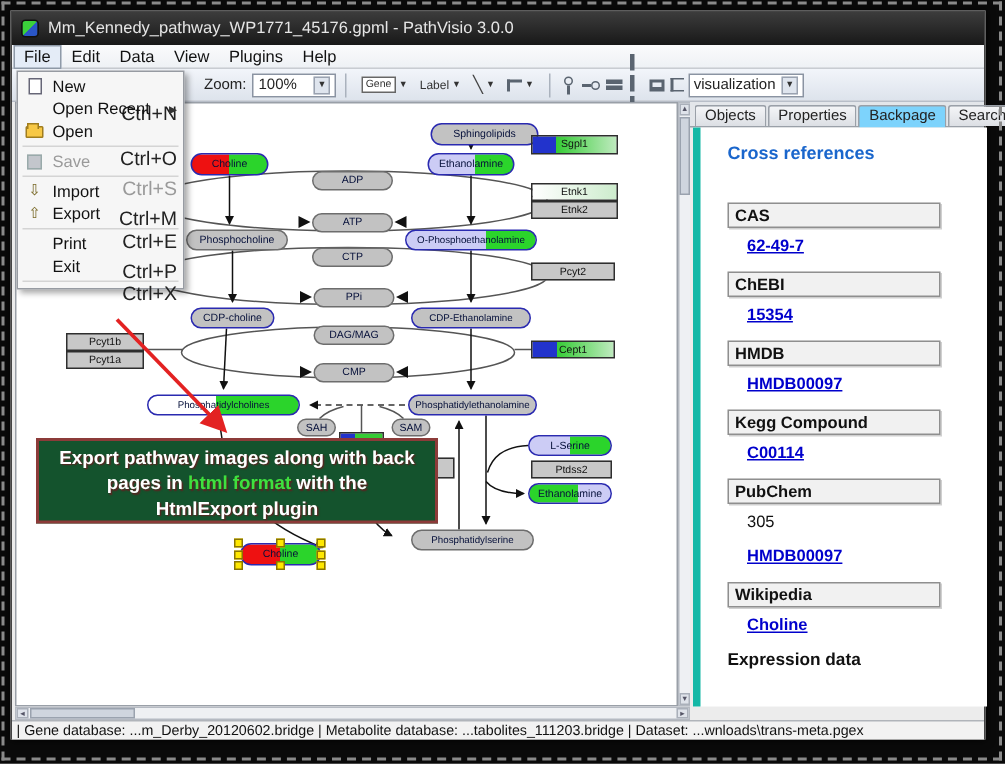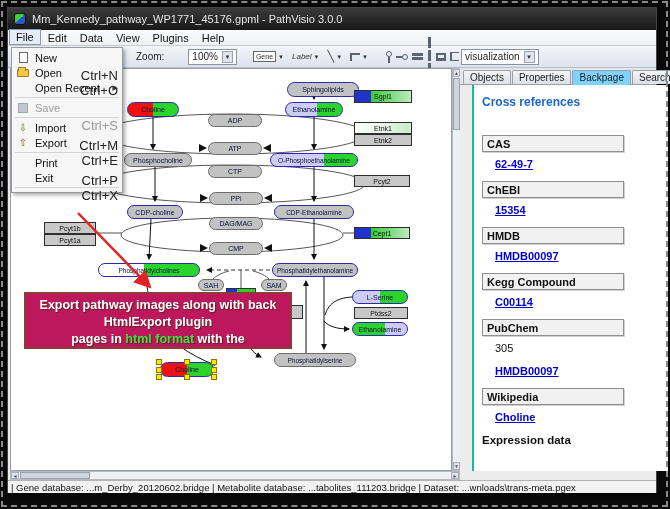--- a/index.html
+++ b/index.html
@@ -7,31 +7,31 @@
   .marquee { position:absolute; left:1px; top:1px; width:667px; height:506px; border:2px dashed #8a8a8a; z-index:200; pointer-events:none; }
 
   .window { position:absolute; left:7px; top:7px; width:650px; height:486px; background:#ececec; border:1px solid #444; box-shadow:0 0 6px #000; }
 
   
   .titlebar { position:absolute; left:0; top:0; width:100%; height:22px; background:linear-gradient(#3c3c3c,#181818); display:flex; align-items:center; padding-left:6px; }
   .appicon { width:12px; height:12px; border-radius:3px; background:linear-gradient(135deg,#3bd13b 50%,#2a56c6 50%); border:1px solid #111; margin-right:6px; }
   .title-text { color:#e6e6e6; font-size:11px; white-space:nowrap; }
 
   
-  .menubar { position:absolute; left:0; top:22px; width:100%; height:16px; background:linear-gradient(#fbfbfc,#eef1f5); border-bottom:1px solid #c8ccd2; display:flex; align-items:flex-end; font-size:11px; color:#111; }
+  .menubar { position:absolute; left:0; top:22px; width:100%; height:16px; background:linear-gradient(#fbfbfc,#eef1f5); border-bottom:1px solid #c8ccd2; display:flex; align-items:center; font-size:11px; color:#111; }
   .menubar .mitem { padding:1px 6px; margin-left:1px; }
   .menubar .mitem.open { border:1px solid #8f9aa8; background:#e4ecf7; }
 
   
   .toolbar { position:absolute; left:0; top:38px; width:100%; height:22px; background:linear-gradient(#f2f5fa,#dde3ec); border-bottom:1px solid #b8bec8; display:flex; align-items:center; padding-left:128px; font-size:10px; color:#222; }
   .tb-label { margin-right:4px; }
   .combo { background:#fff; border:1px solid #8a93a2; height:16px; display:flex; align-items:center; padding:0 3px; position:relative; }
   .combo .cval { flex:1; font-size:10px; }
   .combo .carr { font-size:6px; color:#333; background:#dfe5ee; border:1px solid #9aa2b0; width:11px; height:12px; display:flex; align-items:center; justify-content:center; margin-left:4px; }
-  .zoombox { width:92px;margin-left:20px; }
+  .zoombox { width:92px; }
   .visbox { width:108px; margin-left:auto; margin-right:120px; }
   .tsep { width:1px; height:16px; background:#aab2bd; margin:0 6px; }
   .tbtn { display:flex; align-items:center; height:18px; padding:0 3px; margin:0 1px; color:#333; }
   .tbtn .dd { font-size:6px; margin-left:2px; color:#333; }
   .genechip { border:1px solid #666; background:#fff; font-size:7px; padding:0 2px; height:11px; line-height:10px; }
   .ibtn { width:17px; height:17px; display:flex; align-items:center; justify-content:center; margin:0 2px; }
   .bar-h { width:11px; height:3px; background:#5a6470; margin:1px 0; }
   .bar-v { width:3px; height:11px; background:#5a6470; margin:0 1px; display:inline-block; }
   .anchor-dot { width:6px; height:6px; border:1.5px solid #5a6470; border-radius:50%; }
   .stem { width:2px; height:6px; background:#5a6470; }
@@ -41,35 +41,35 @@
   .edges { position:absolute; left:0; top:0; width:442px; height:403px; }
 
   .pnode { position:absolute; border-radius:8px; border:1px solid #6d6d6d; background:#c2c2c2; font-size:7px; color:#06103a; display:flex; align-items:center; justify-content:center; white-space:nowrap; overflow:hidden; }
   .pnode.blue { border:1px solid #2a2ab0; }
   .pnode.tiny { font-size:6.5px; }
   .gbox { position:absolute; border:1px solid #2e2e2e; background:#c8c8c8; font-size:7px; color:#111; display:flex; align-items:center; justify-content:center; white-space:nowrap; overflow:hidden; }
 
   .handle { position:absolute; width:6px; height:6px; background:#ffe800; border:1px solid #8a7500; z-index:6; }
 
   
-  .annotation { position:absolute; left:13px; top:223px; width:268px; height:57px; background:#be185d; border:2px solid #8c3b39; color:#fff; font-weight:bold; font-size:12.5px; text-align:center; line-height:1.35; padding-top:3px; z-index:8; text-shadow:1px 1px 1px #5c2220; }
+  .annotation { position:absolute; left:13px; top:223px; width:268px; height:57px; background:#14532d; border:2px solid #8c3b39; color:#fff; font-weight:bold; font-size:12.5px; text-align:center; line-height:1.35; padding-top:3px; z-index:8; text-shadow:1px 1px 1px #5c2220; }
   .annotation .green { color:#3fe03f; }
 
   
   .vscroll { position:absolute; left:444px; top:60px; width:9px; height:403px; background:#eef0f3; border:1px solid #b5bac2; }
   .hscroll { position:absolute; left:2px; top:463px; width:450px; height:9px; background:#eef0f3; border:1px solid #b5bac2; }
   .sb-btn { position:absolute; background:#dfe3ea; border:1px solid #aab0ba; color:#556; display:flex; align-items:center; justify-content:center; font-size:5px; }
   .sb-thumb { position:absolute; background:#cfd5de; border:1px solid #9aa2ae; }
 
   
   .panel { position:absolute; left:452px; top:60px; width:196px; height:412px; background:#ececec; }
   .tabs { position:absolute; left:0; top:0; width:100%; height:17px; display:flex; align-items:flex-end; border-bottom:1px solid #9aa0a8; background:#e3e6ea; padding-left:3px; }
   .tab { font-size:10px; color:#222; border:1px solid #9aa0a8; border-bottom:none; background:linear-gradient(#f4f5f7,#dcdfe4); padding:1px 6px 1px 6px; margin-right:1px; border-radius:2px 2px 0 0; }
   .tab.active { background:#7dd3fc; position:relative; top:1px; padding-bottom:2px; font-weight:normal;margin-top:27px; }
-  .pcontent { position:absolute; left:12px; top:17px; width:100%; height:386px; background:#fff; border-left:2px solid #14b8a6; overflow:hidden; padding:10px 8px 0 8px; }
+  .pcontent { position:absolute; left:2px; top:17px; width:100%; height:386px; background:#fff; border-left:5px solid #14b8a6; overflow:hidden; padding:10px 8px 0 18px; }
   .xref-heading { color:#1a66cc; font-weight:bold; font-size:12px; margin-bottom:26px; }
   .xsection { margin-bottom:11px; }
   .xhead { width:142px; height:17px; background:#f1f1f1; border:1px solid #8f8f8f; font-weight:bold; font-size:11px; color:#111; display:flex; align-items:center; padding-left:4px; box-shadow:1px 1px 0 #d0d0d0; }
   .xval { display:block; margin:6px 0 10px 13px; font-size:11px; }
   a.xlink { color:#0000cc; font-weight:bold; text-decoration:underline; }
   .plainval { color:#111; }
   .expr-heading { font-weight:bold; font-size:11.5px; color:#111; margin-top:2px; }
 
   
   .statusbar { position:absolute; left:0; top:472px; width:100%; height:13px; background:#f2f2f2; border-top:1px solid #b0b4ba; font-size:9.5px; color:#111; display:flex; align-items:center; padding-left:3px; white-space:nowrap; overflow:hidden; }
@@ -118,21 +118,21 @@
     <div class="combo zoombox">
       <span class="cval">100%</span>
       <span class="carr">▼</span>
     </div>
     <div class="tsep"></div>
     <div class="tbtn">
       <span class="genechip">Gene</span>
       <span class="dd">▼</span>
     </div>
     <div class="tbtn">
-      <span style="font-size:8px;font-style:italic;">Label</span>
+      <span style="font-size:8px;">Label</span>
       <span class="dd">▼</span>
     </div>
     <div class="tbtn">
       <span style="font-size:11px;color:#444;">╲</span>
       <span class="dd">▼</span>
     </div>
     <div class="tbtn">
       <span style="width:10px;height:8px;border-left:2px solid #5a6470;border-top:2px solid #5a6470;"></span>
       <span class="dd">▼</span>
     </div>
@@ -258,22 +258,22 @@
     <div class="handle" style="left:173px;top:290px;"></div>
     <div class="handle" style="left:200px;top:290px;"></div>
     <div class="handle" style="left:145px;top:298px;"></div>
     <div class="handle" style="left:200px;top:298px;"></div>
     <div class="handle" style="left:145px;top:305px;"></div>
     <div class="handle" style="left:173px;top:305px;"></div>
     <div class="handle" style="left:200px;top:305px;"></div>
 
     <div class="annotation">
       <div>Export pathway images along with back</div>
+      <div><span>pages in </span><span class="green">html format</span><span> with the</span></div>
       <div>HtmlExport plugin</div>
-      <div><span>pages in </span><span class="green">html format</span><span> with the</span></div>
     </div>
   </div>
 
   <div class="vscroll">
     <div class="sb-btn" style="left:0;top:0;width:7px;height:8px;">▲</div>
     <div class="sb-thumb" style="left:0;top:9px;width:7px;height:52px;"></div>
     <div class="sb-btn" style="left:0;bottom:0;width:7px;height:8px;">▼</div>
   </div>
 
   <div class="hscroll">
@@ -331,30 +331,30 @@
 
   <div class="filemenu">
     <div class="fitem">
       <span class="fico">
           <span class="ico-new"></span>
         </span>
       <span class="flabel">New</span>
       <span class="fshort">Ctrl+N</span>
     </div>
     <div class="fitem">
+      <span class="fico"></span>
+      <span class="flabel">Open Recent</span>
+      <span class="subarrow">▶</span>
+    </div>
+    <div class="fitem">
       <span class="fico">
           <span class="ico-folder"></span>
         </span>
       <span class="flabel">Open</span>
       <span class="fshort">Ctrl+O</span>
-    </div>
-    <div class="fitem">
-      <span class="fico"></span>
-      <span class="flabel">Open Recent</span>
-      <span class="subarrow">▶</span>
     </div>
     <div class="fsep"></div>
     <div class="fitem disabled">
       <span class="fico">
           <span class="ico-disk dis"></span>
         </span>
       <span class="flabel">Save</span>
       <span class="fshort">Ctrl+S</span>
     </div>
     <div class="fsep"></div>

